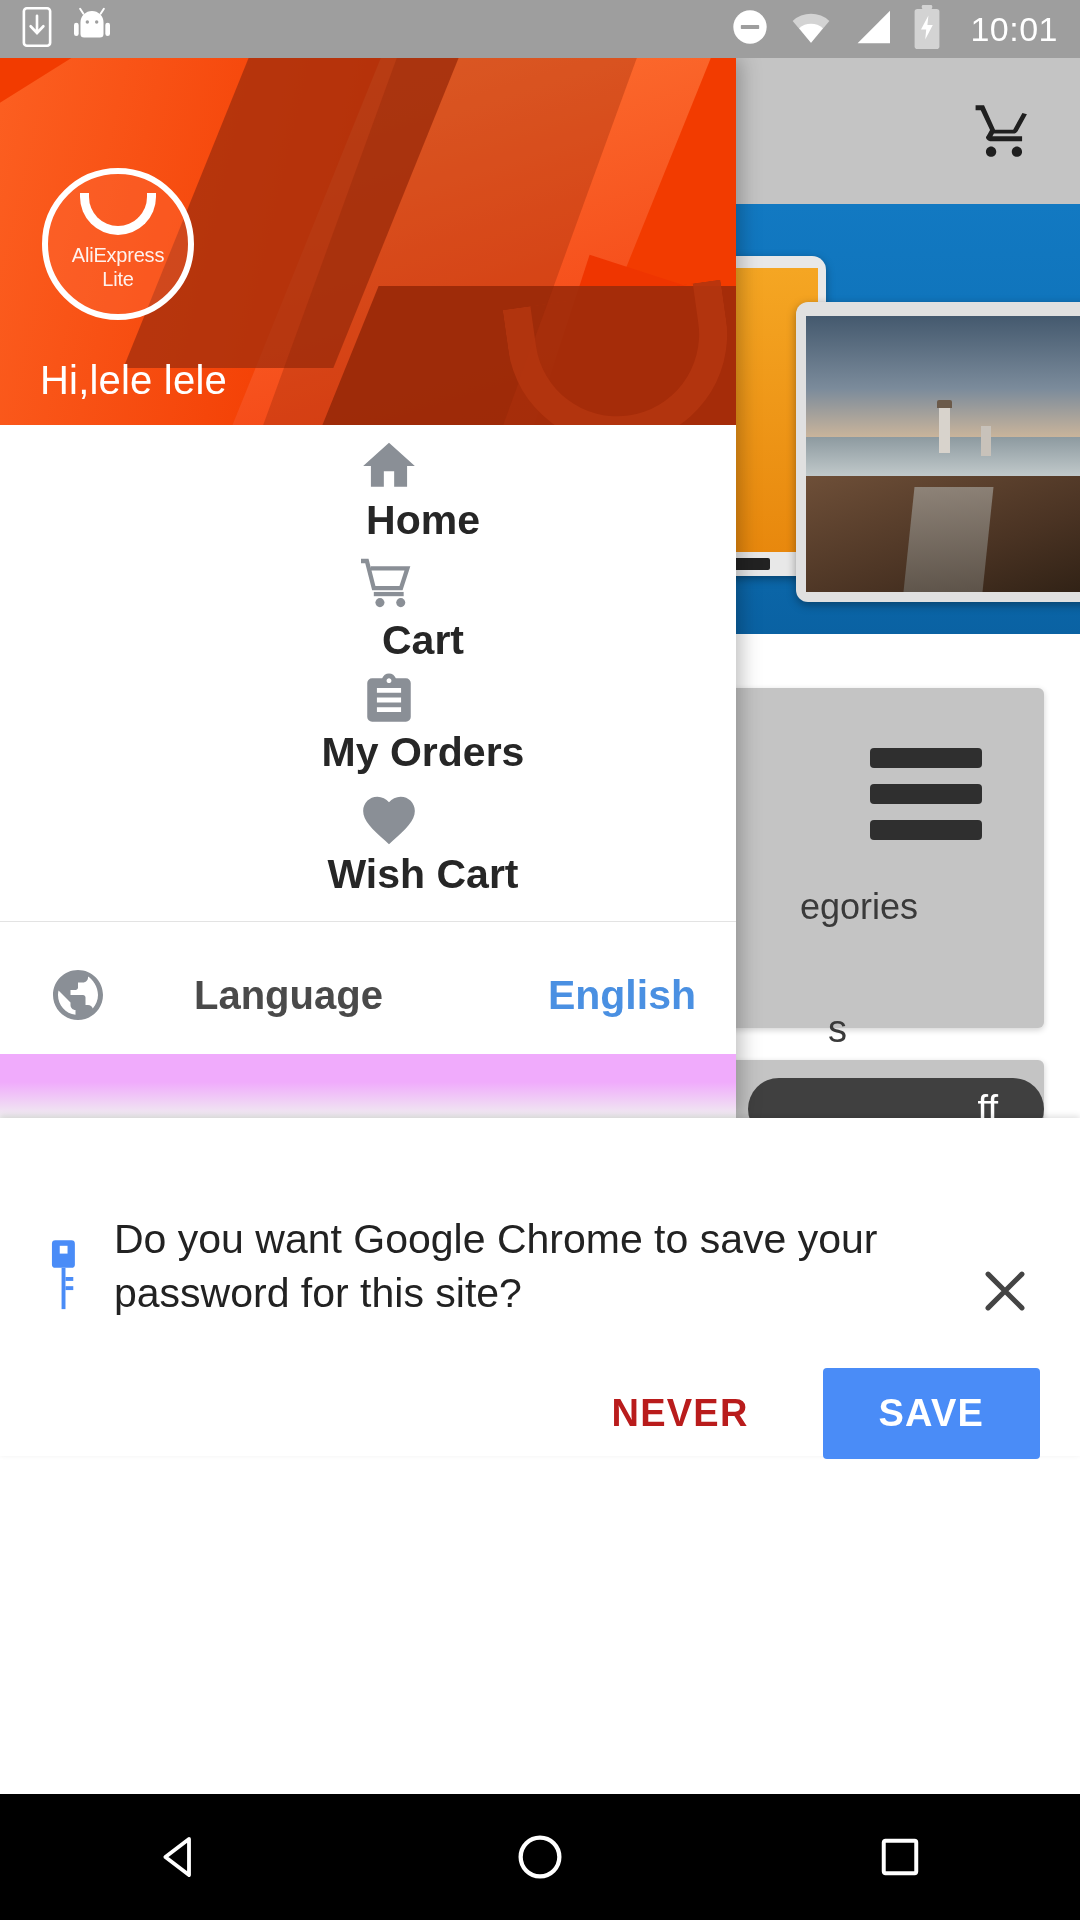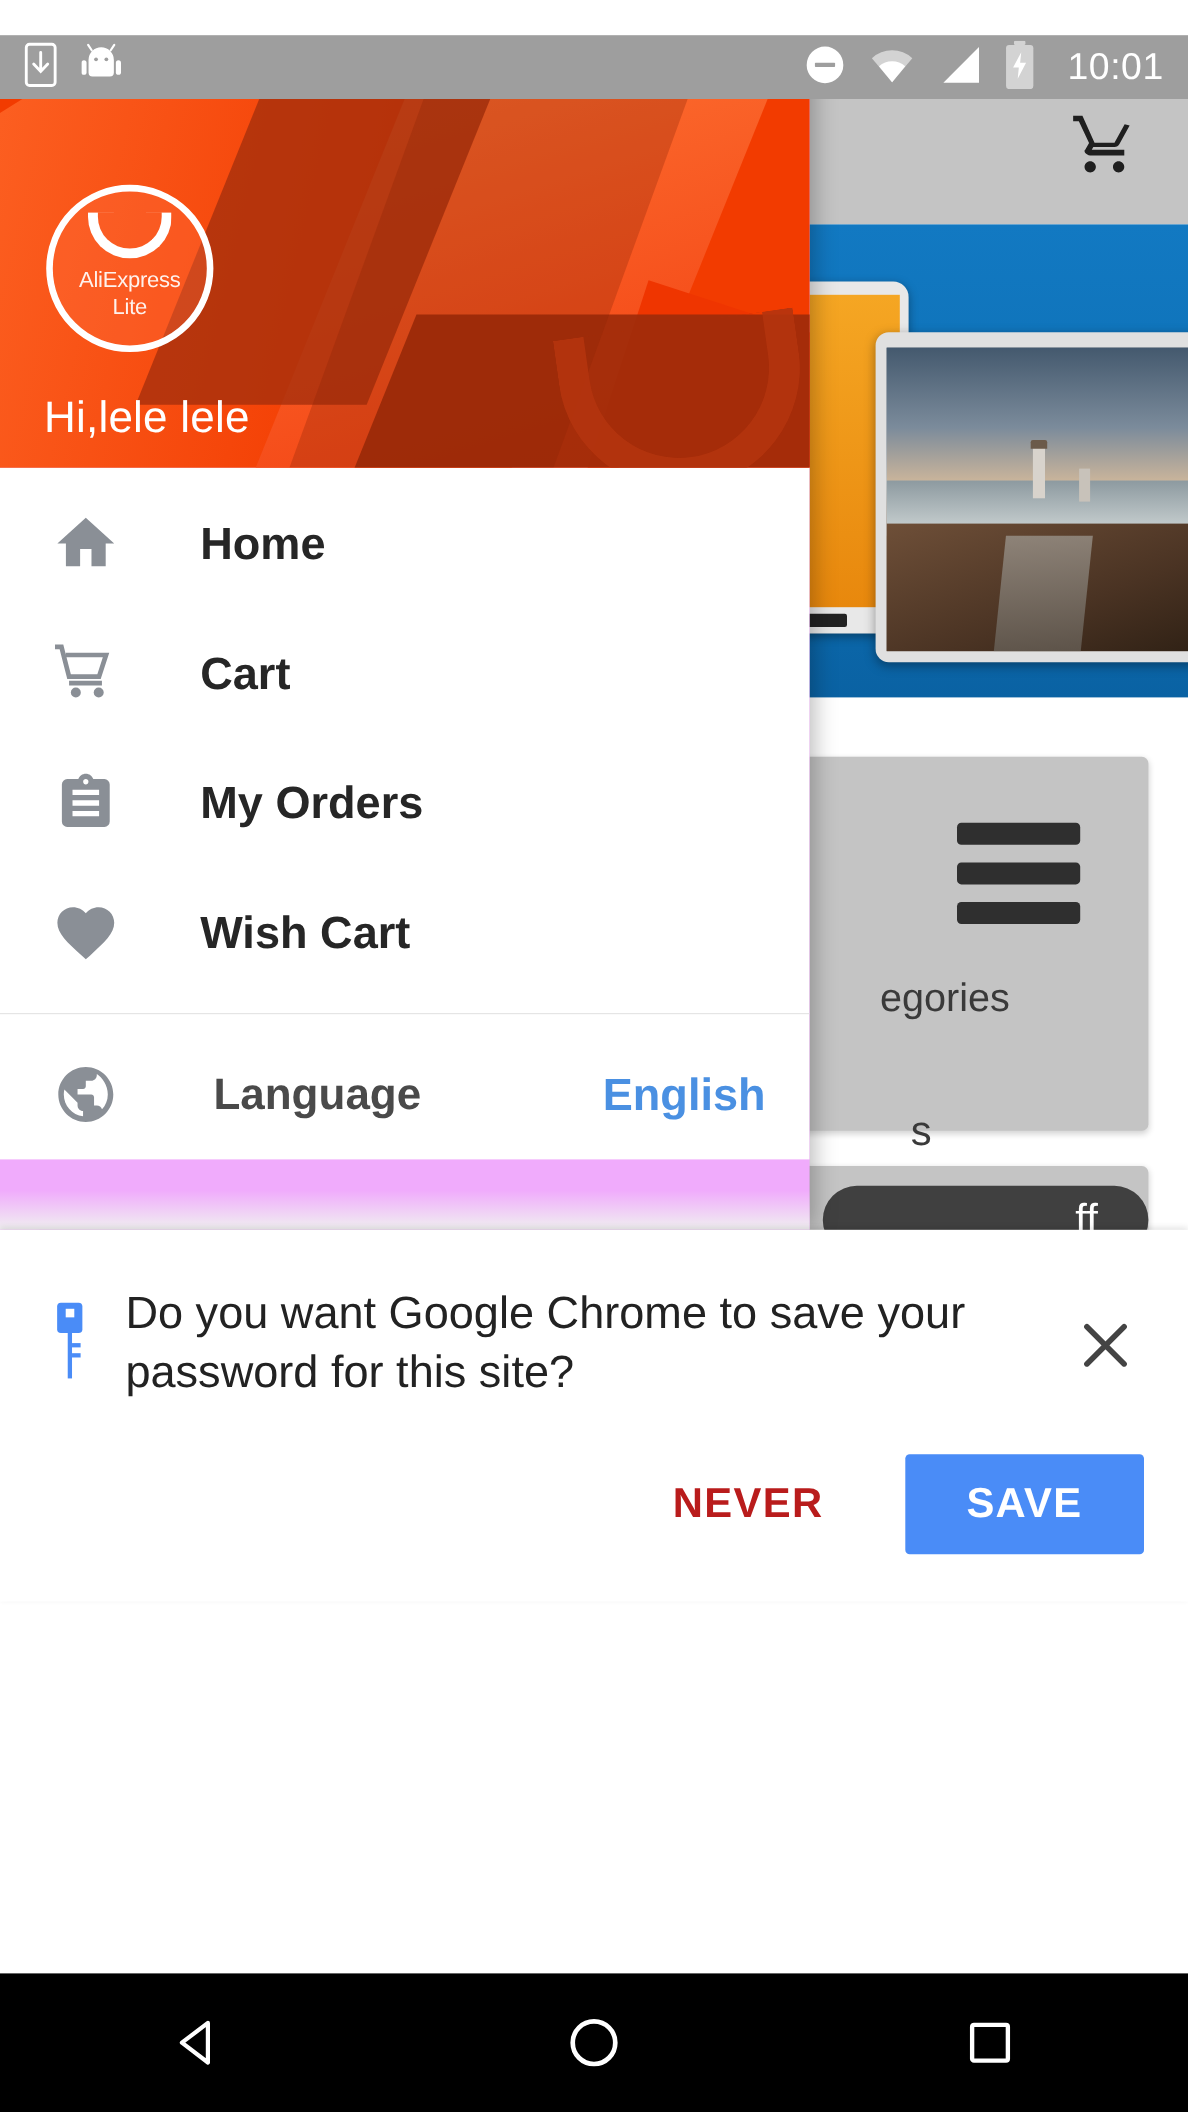--- a/index.html
+++ b/index.html
@@ -8,21 +8,21 @@
     background:#ffffff;
     font-family:"Liberation Sans", sans-serif;
     overflow:hidden;
   }
   #screen { position:relative; width:1080px; height:1920px; background:#fff; overflow:hidden; }
 
   
   .statusbar{
     position:absolute; top:0; left:0; width:1080px; height:58px;
     background:#9e9e9e; display:flex; align-items:center;
-    padding:0 22px; z-index:60;margin-top:32px;
+    padding:0 22px; z-index:60;
   }
   .sb-left{ display:flex; align-items:center; gap:22px; }
   .sb-right{ margin-left:auto; display:flex; align-items:center; gap:20px; }
   .sb-time{ color:#fff; font-size:34px; font-weight:400; letter-spacing:0.5px; margin-left:8px; }
 
   
   .bg-app{ position:absolute; inset:0; top:58px; background:#ffffff; z-index:5; }
   .bg-appbar{
     position:absolute; top:0; left:0; width:1080px; height:146px;
     background:#c4c4c4;
@@ -162,21 +162,21 @@
     opacity:.92; letter-spacing:-.2px;
   }
   .greeting{
     position:absolute; left:40px; top:300px;
     color:#ffffff; font-size:40px; z-index:3; letter-spacing:.2px;
   }
 
   .drawer-body{ background:#fff; padding-top:10px; }
   .nav-item{
     display:flex; align-items:center; height:118px;
-    padding-left:42px; cursor:pointer;
+    padding-left:42px; cursor:pointer;flex-direction:column;
   }
   .nav-icon{
     width:72px; display:flex; align-items:center; justify-content:center;
     color:#8a8f96;
   }
   .nav-label{
     margin-left:68px; font-size:41px; font-weight:bold; color:#262626;
   }
   .nav-divider{
     height:1px; background:#e3e3e3; margin:14px 0 0 0;
@@ -195,21 +195,21 @@
     position:absolute; left:0; bottom:0; width:744px; height:36px;
     background:linear-gradient(180deg,rgba(255,255,255,0) 0%, #f0f0f0 100%);
   }
 
   
   .pw-bar{
     position:absolute; left:0; top:1118px; width:1080px; height:338px;
     background:#ffffff; z-index:40;
     box-shadow:0 -2px 6px rgba(0,0,0,.12);
   }
-  .pw-top{ display:flex; align-items:center; padding:48px 38px 0 40px; }
+  .pw-top{ display:flex; align-items:flex-end; padding:48px 38px 0 40px;margin-top:46px; }
   .pw-key{ width:62px; flex:0 0 62px; padding-top:6px; }
   .pw-text{
     flex:1; font-size:41px; line-height:54px; color:#222; padding-left:12px;
     padding-right:24px;
   }
   .pw-close{
     width:74px; flex:0 0 74px; display:flex; align-items:center;
     justify-content:center; padding-top:6px; cursor:pointer;
   }
   .pw-actions{

